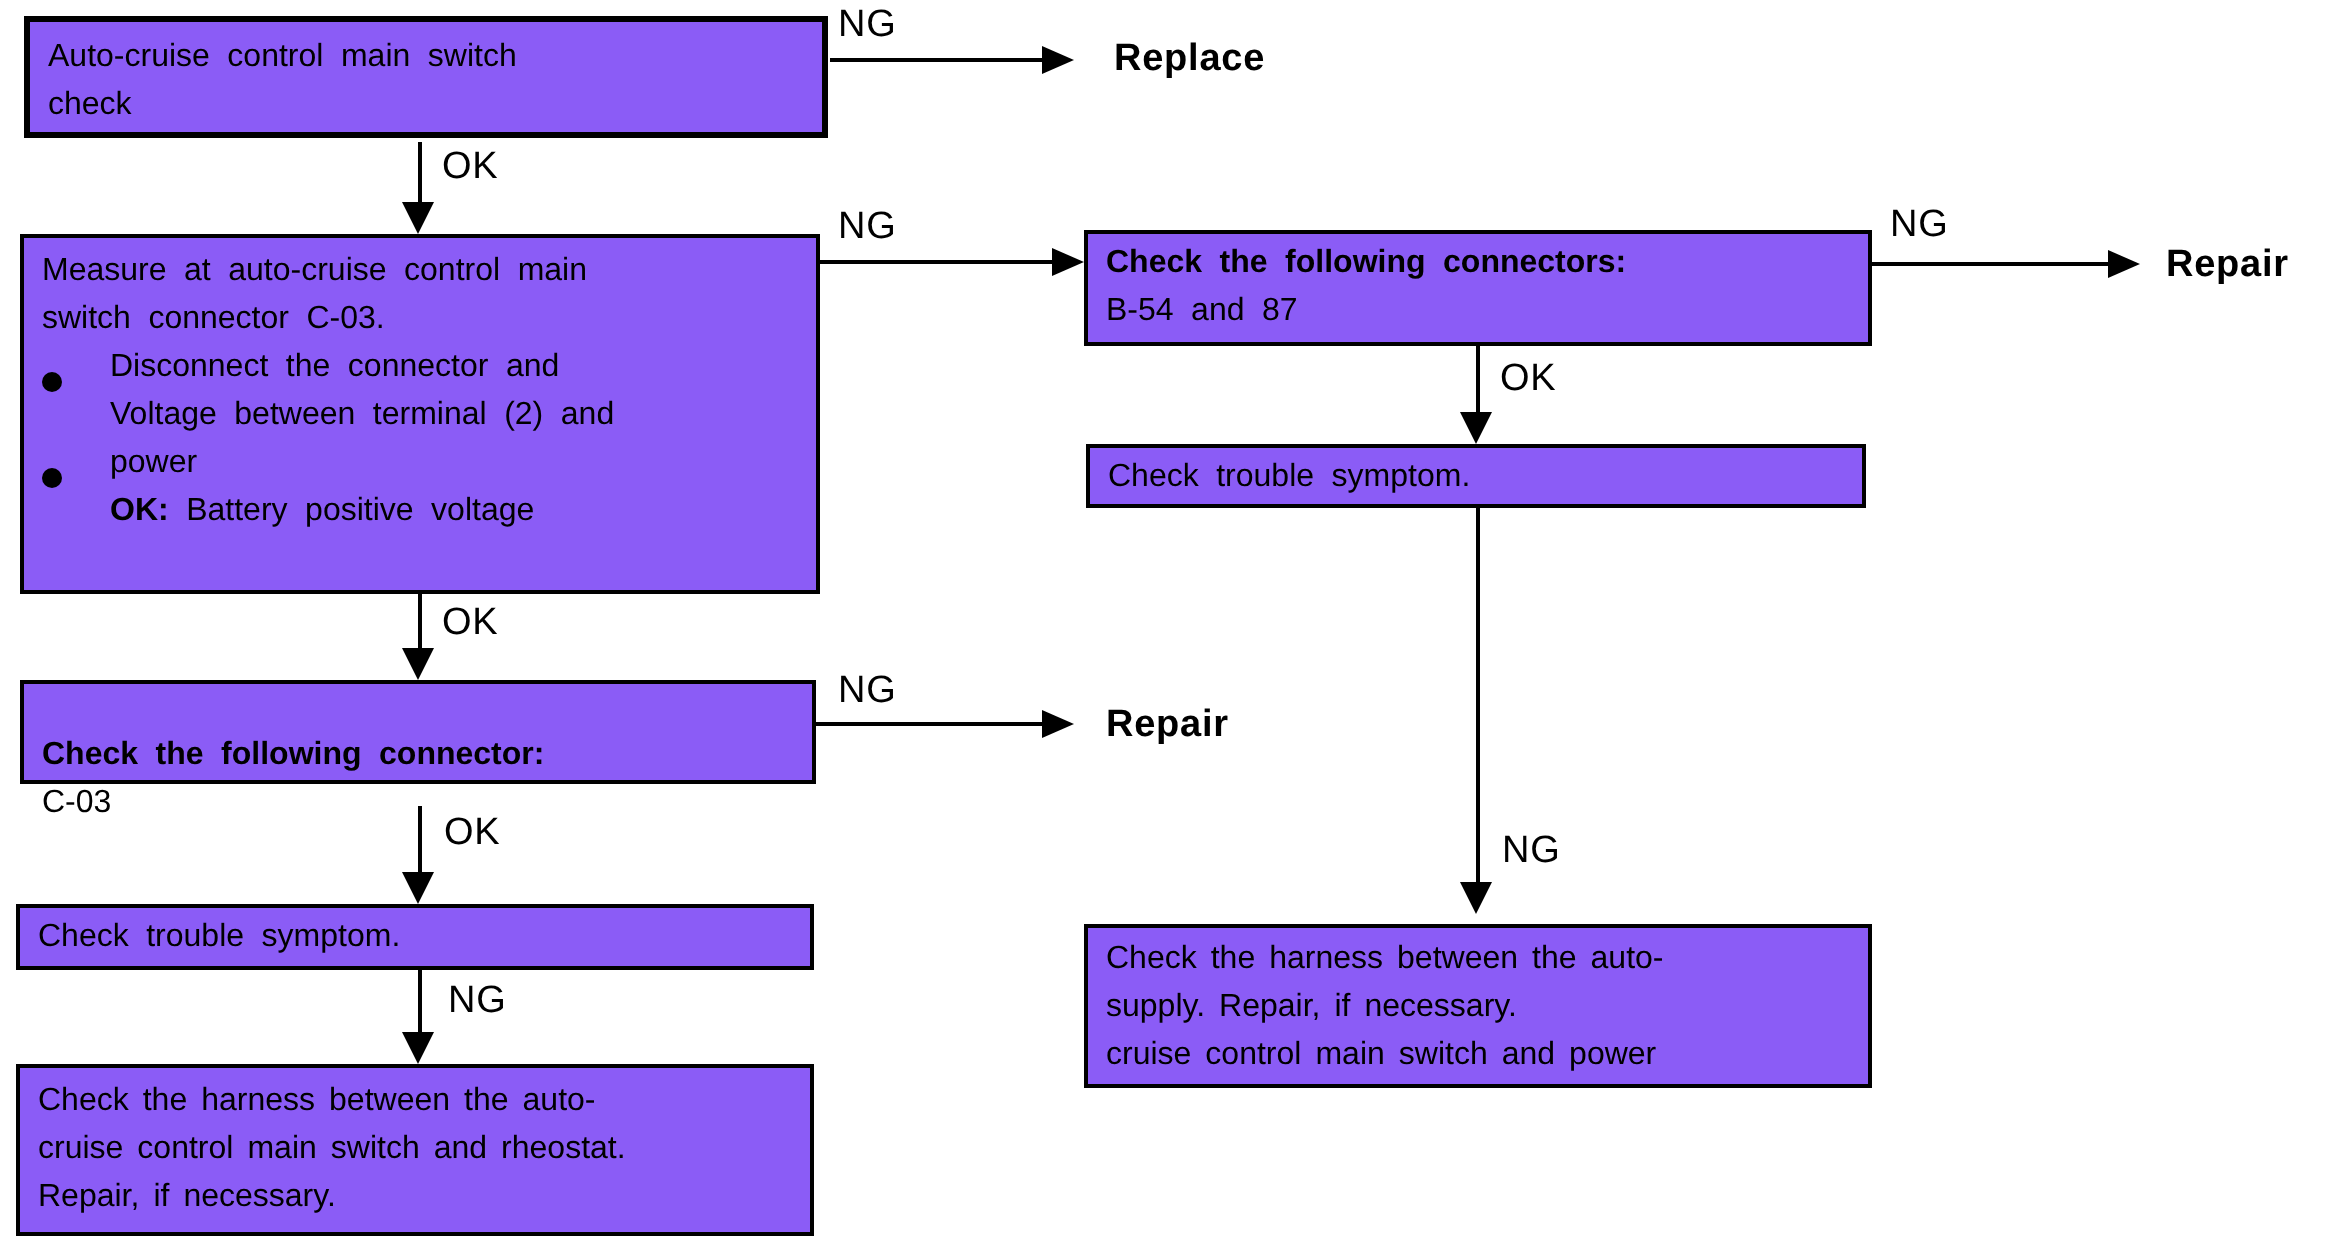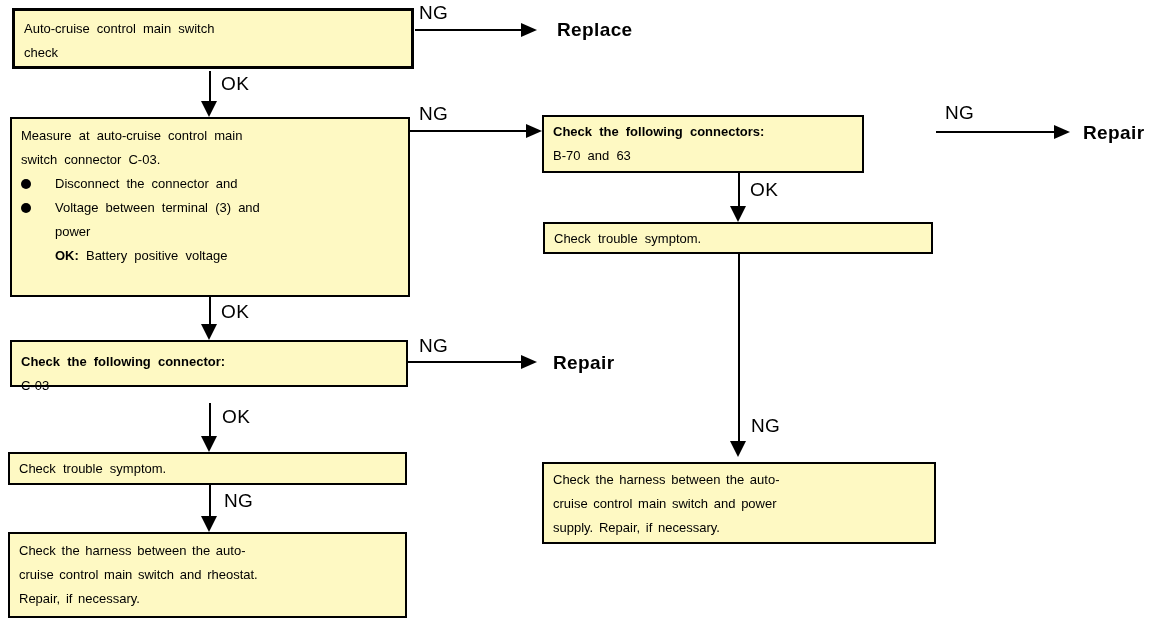--- a/index.html
+++ b/index.html
@@ -13,33 +13,33 @@
     height: 622px;
     background: #ffffff;
     font-family: "Liberation Sans", "DejaVu Sans", sans-serif;
     color: #000000;
     overflow: hidden;
   }
   .box {
     position: absolute;
     box-sizing: border-box;
     border: 2px solid #000000;
-    background: #fef9c3;
-    font-size: 13px;
+    background: #8b5cf6;
+    font-size: 16px;
     line-height: 24px;
     word-spacing: 0.16em;
   }
   .wide { word-spacing: 0.27em; }
   .bold { font-weight: bold; }
   .b1 { left: 12px;  top: 8px;   width: 402px; height: 61px; border-width: 3px; padding: 6px 9px; }
   .b2 { left: 10px;  top: 117px; width: 400px; height: 180px; padding: 5px 9px; }
-  .b3 { left: 10px;  top: 340px; width: 398px; height: 47px;  padding: 8px 9px; }
+  .b3 { left: 10px;  top: 340px; width: 398px; height: 47px;  padding: 24px 9px; }
   .b4 { left: 8px;   top: 452px; width: 399px; height: 33px;  padding: 3px 9px; }
   .b5 { left: 8px;   top: 532px; width: 399px; height: 86px;  padding: 5px 9px; }
-  .b6 { left: 542px; top: 115px; width: 322px; height: 58px;  padding: 3px 9px; }
+  .b6 { left: 542px; top: 115px; width: 394px; height: 58px;  padding: 3px 9px; }
   .b7 { left: 543px; top: 222px; width: 390px; height: 32px;  padding: 3px 9px; }
   .b8 { left: 542px; top: 462px; width: 394px; height: 82px;  padding: 4px 9px; }
   .hline { position: absolute; height: 2px; background: #000000; }
   .vline { position: absolute; width: 2px;  background: #000000; }
   .arrow-right {
     position: absolute; width: 0; height: 0;
     border-top: 7px solid transparent;
     border-bottom: 7px solid transparent;
     border-left: 16px solid #000000;
   }
@@ -56,21 +56,21 @@
     letter-spacing: 0.02em;
     text-align: center;
   }
   .terminal {
     position: absolute;
     font-size: 19px;
     line-height: 1;
     font-weight: bold;
     letter-spacing: 0.02em;
   }
-  .bullet-row { display: flex; }
+  .bullet-row { display: flex; align-items: flex-end; }
   .bullet-marker {
     flex: none;
     width: 10px; height: 10px;
     border-radius: 50%;
     background: #000000;
     margin: 7px 24px 0 0;
   }
   .ok-note { padding-left: 34px; }
 </style>
 </head>
@@ -97,21 +97,21 @@
     <div>switch connector C-03.</div>
     <div class="bullet-row">
       <span class="bullet-marker"></span>
       <span>
         <div>Disconnect the connector and</div>
       </span>
     </div>
     <div class="bullet-row">
       <span class="bullet-marker"></span>
       <span>
-        <div>Voltage between terminal (3) and</div>
+        <div>Voltage between terminal (2) and</div>
         <div>power</div>
       </span>
     </div>
     <div class="ok-note">
       <span class="bold">OK:</span>
       <span>Battery positive voltage</span>
     </div>
   </div>
 
   <div class="hline" style="left:410px; top:130px; width:116px;"></div>
@@ -145,21 +145,21 @@
   <div class="edge-label" style="left:224px; top:491px;">NG</div>
 
   <div class="box b5">
     <div>Check the harness between the auto-</div>
     <div>cruise control main switch and rheostat.</div>
     <div>Repair, if necessary.</div>
   </div>
 
   <div class="box b6 wide">
     <div class="bold">Check the following connectors:</div>
-    <div>B-70 and 63</div>
+    <div>B-54 and 87</div>
   </div>
 
   <div class="hline" style="left:936px; top:131px; width:120px;"></div>
   <div class="arrow-right" style="left:1054px; top:125px;"></div>
   <div class="edge-label" style="left:945px; top:103px;">NG</div>
   <div class="terminal" style="left:1083px; top:123px;">Repair</div>
 
   <div class="vline" style="left:738px; top:173px; height:33px;"></div>
   <div class="arrow-down" style="left:730px; top:206px;"></div>
   <div class="edge-label" style="left:750px; top:180px;">OK</div>
@@ -167,17 +167,17 @@
   <div class="box b7 wide">
     <div>Check trouble symptom.</div>
   </div>
 
   <div class="vline" style="left:738px; top:254px; height:187px;"></div>
   <div class="arrow-down" style="left:730px; top:441px;"></div>
   <div class="edge-label" style="left:751px; top:416px;">NG</div>
 
   <div class="box b8">
     <div>Check the harness between the auto-</div>
+    <div>supply. Repair, if necessary.</div>
     <div>cruise control main switch and power</div>
-    <div>supply. Repair, if necessary.</div>
   </div>
 
 </div>
 
 </body></html>

